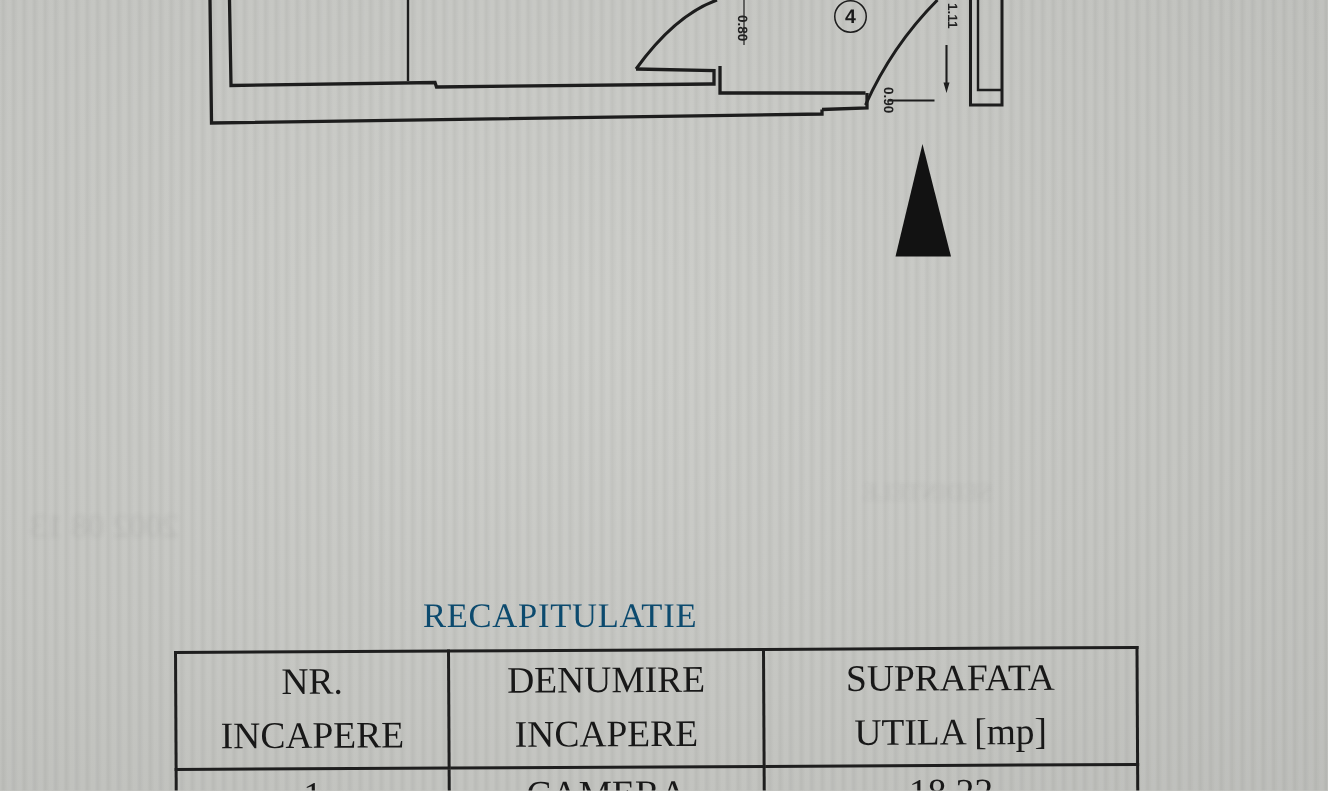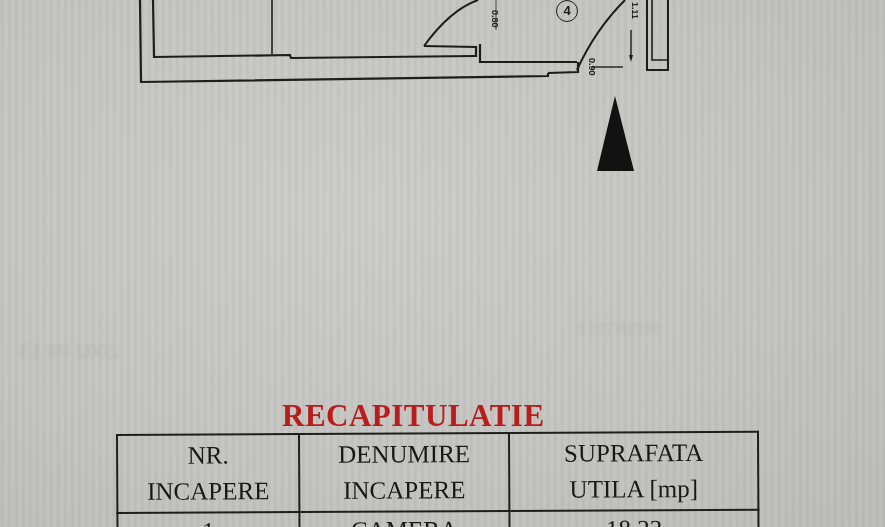--- a/index.html
+++ b/index.html
@@ -86,24 +86,24 @@
       white-space: nowrap;
       filter: blur(1.5px);
     }
     .ghost-1 { left: 20px; top: 338px; }
     .ghost-2 { left: 575px; top: 320px; font-size: 16px; }
     
     .recap-title {
       position: absolute;
       left: 282px;
       top: 398px;
-      font-size: 31px;
-      font-weight: bold;
+      font-size: 23px;
+      font-weight: normal;
       letter-spacing: 0.5px;
-      color: #b91c1c;
+      color: #0c4a6e;
     }
     .recap-table {
       position: absolute;
       left: 116px;
       top: 434px;
       border-collapse: collapse;
       transform: rotate(-0.3deg);
       transform-origin: left top;
     }
     .recap-table th, .recap-table td {

